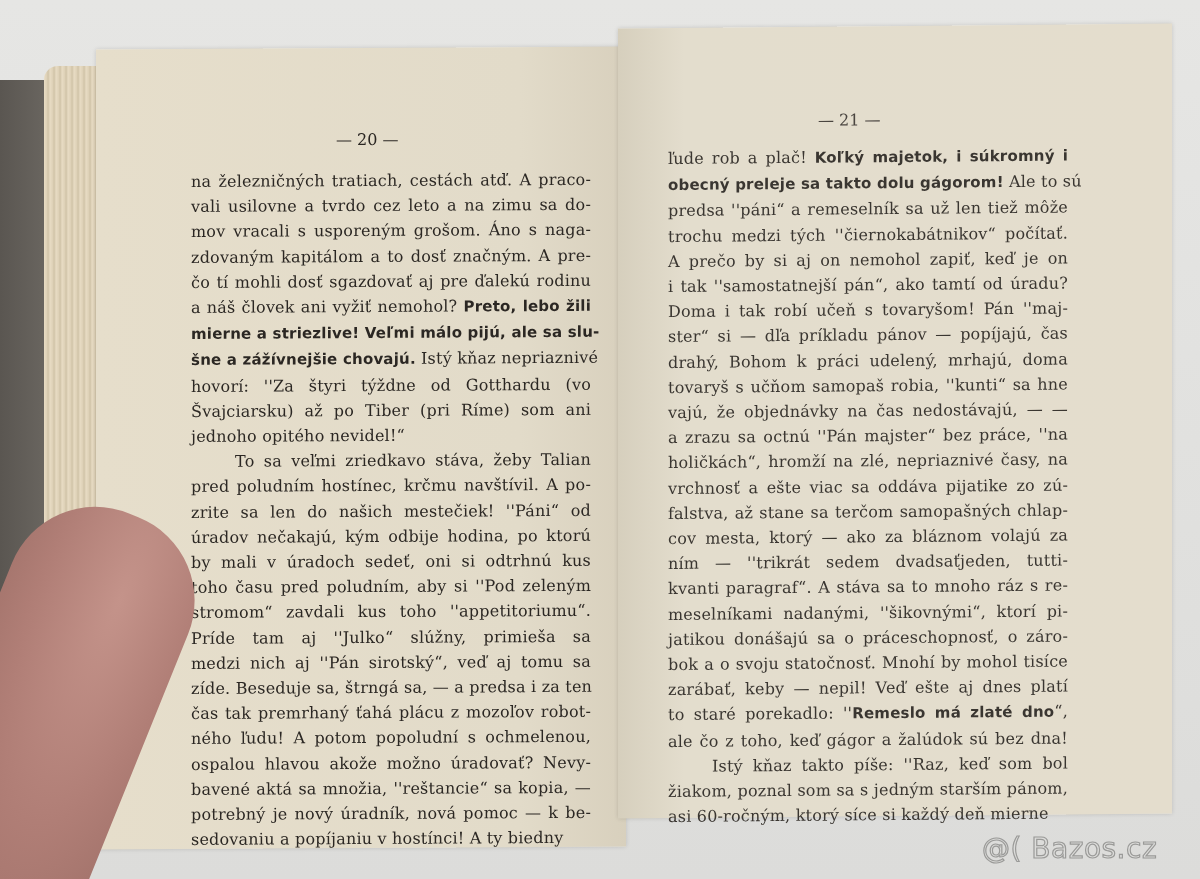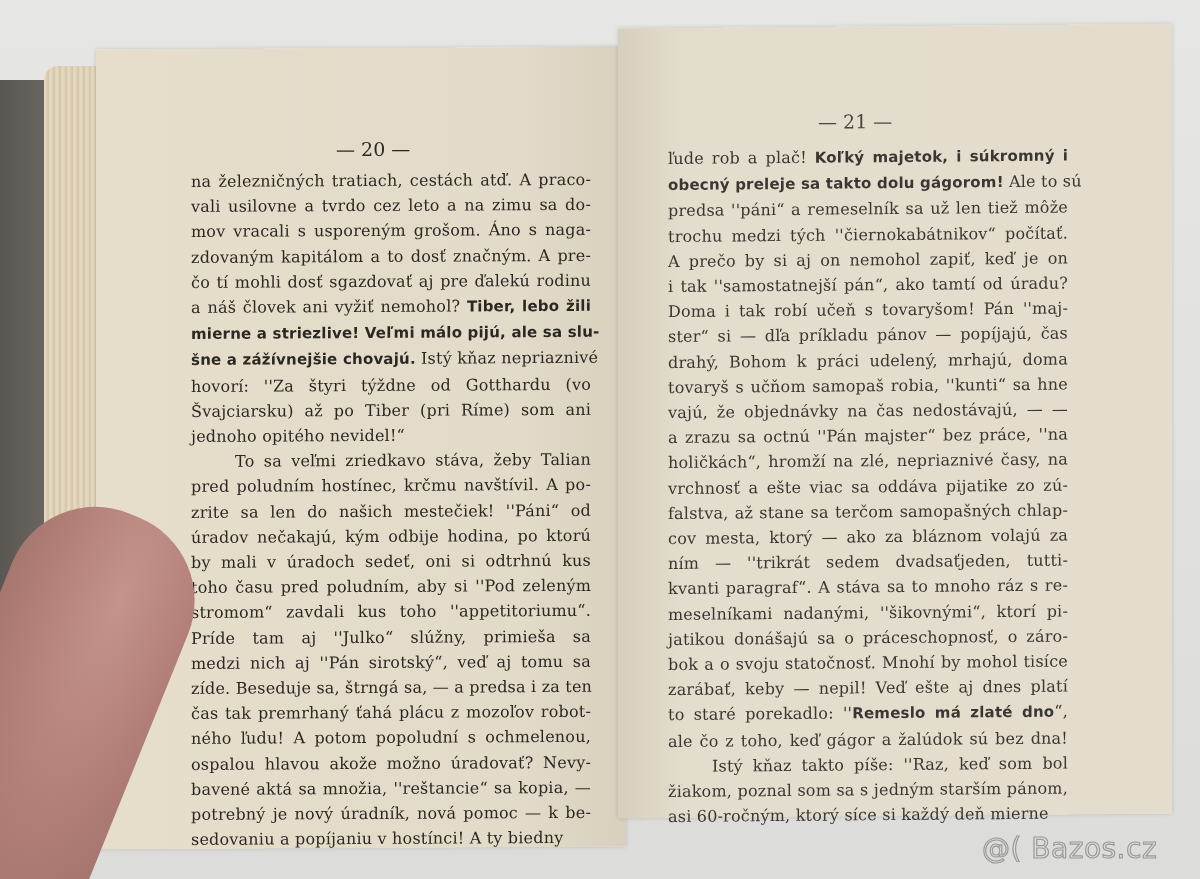--- a/index.html
+++ b/index.html
@@ -25,23 +25,23 @@
     left:96px; top:48px; width:530px; height:800px;
     background: linear-gradient(90deg,#e6decb 0%,#e2dbc9 80%,#d8d0bd 100%);
     transform: skewY(-0.3deg);
   }
   .page-right {
     left:618px; top:26px; width:554px; height:790px;
     background: linear-gradient(90deg,#d6cfbd 0%,#e3ddcd 12%,#e4ddcd 100%);
     transform: skewY(-0.5deg);
   }
   .folio {
-    position:absolute; font-size:19px; color:#2a2622;
+    position:absolute; font-size:16px; color:#2a2622;
   }
-  .folio-left { left:240px; top:90px; }
+  .folio-left { left:240px; top:82px; }
   .folio-right { left:200px; top:84px; color:#4a4540; }
   .text {
     position:absolute; font-size:16px; line-height:25.2px; color:#2b2723;
     letter-spacing:0.2px;
   }
   .text-left { left:95px; top:120px; width:400px; }
   .text-right { left:50px; top:118px; width:400px; color:#3a3631; }
   .line { white-space:nowrap; text-align:justify; text-align-last:justify; display:block; }
   .line.last { text-align-last:left; }
   .line.indent { padding-left:44px; }
@@ -64,21 +64,21 @@
 <div class="page-edges"></div>
 
 <div class="page page-left">
   <div class="folio folio-left">— 20 —</div>
   <div class="text text-left" id="left-text">
       <span class="line"><span>na železničných tratiach, cestách atď. A praco-</span></span>
       <span class="line"><span>vali usilovne a tvrdo cez leto a na zimu sa do-</span></span>
       <span class="line"><span>mov vracali s usporeným grošom. Áno s naga-</span></span>
       <span class="line"><span>zdovaným kapitálom a to dosť značným. A pre-</span></span>
       <span class="line"><span>čo tí mohli dosť sgazdovať aj pre ďalekú rodinu</span></span>
-      <span class="line"><span>a náš človek ani vyžiť nemohol? </span><span class="bold">Tiber, lebo žili</span></span>
+      <span class="line"><span>a náš človek ani vyžiť nemohol? </span><span class="bold">Preto, lebo žili</span></span>
       <span class="line"><span class="bold">mierne a striezlive! Veľmi málo pijú, ale sa slu-</span></span>
       <span class="line"><span class="bold">šne a zážívnejšie chovajú.</span><span> Istý kňaz nepriaznivé</span></span>
       <span class="line"><span>hovorí: ''Za štyri týždne od Gotthardu (vo</span></span>
       <span class="line"><span>Švajciarsku) až po Tiber (pri Ríme) som ani</span></span>
       <span class="line last"><span>jednoho opitého nevidel!“</span></span>
       <span class="line indent"><span>To sa veľmi zriedkavo stáva, žeby Talian</span></span>
       <span class="line"><span>pred poludním hostínec, krčmu navštívil. A po-</span></span>
       <span class="line"><span>zrite sa len do našich mestečiek! ''Páni“ od</span></span>
       <span class="line"><span>úradov nečakajú, kým odbije hodina, po ktorú</span></span>
       <span class="line"><span>by mali v úradoch sedeť, oni si odtrhnú kus</span></span>

